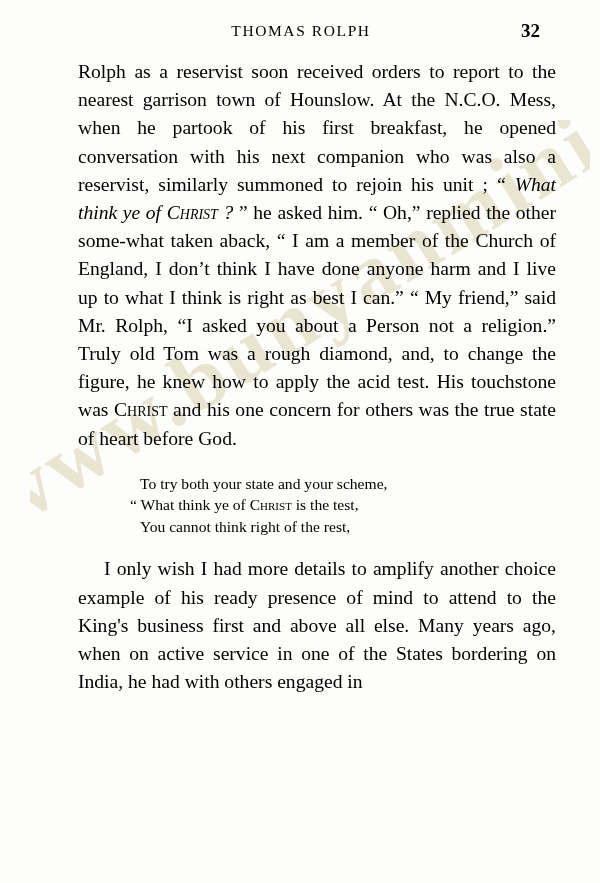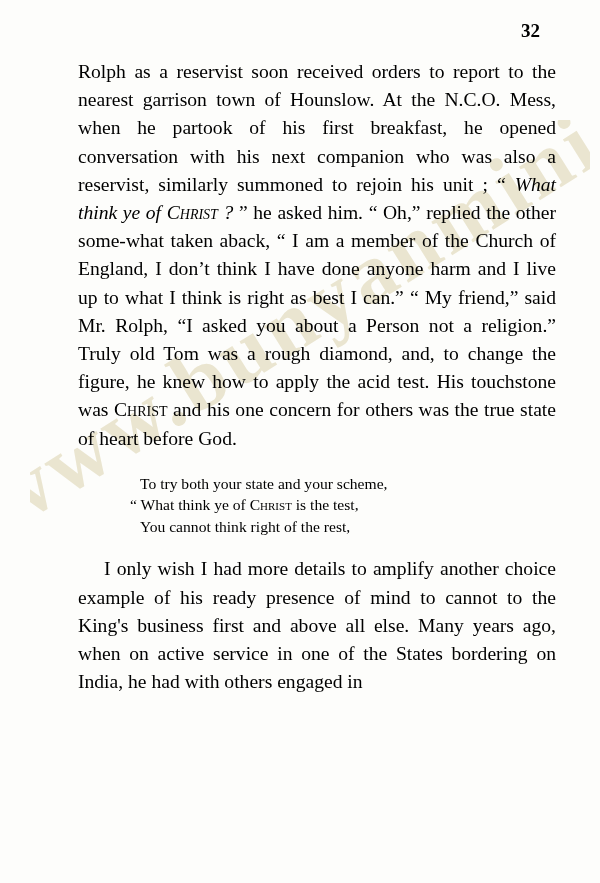--- a/index.html
+++ b/index.html
@@ -125,30 +125,31 @@
 
 <div class="page">
 
   <div class="watermark">
     <span>www.bunyanministries.org</span>
   </div>
 
   <div class="content">
 
     <header class="page-header">
+      <div class="running-title">Thomas Rolph</div>
       <div class="folio">32</div>
     </header>
 
     <div class="body-text">
 
       <p class="para"><span>Rolph as a reservist soon received orders to report to the nearest garrison town of Hounslow.  At the N.C.O. Mess, when he partook of his first breakfast, he opened conversation with his next companion who was also a reservist, similarly summoned to rejoin his unit ;  “ </span><span class="ital">What think ye of </span><span class="sc ital">Christ</span><span class="ital"> ? </span><span>” he asked him. “ Oh,” replied the other some-what taken aback, “ I am a member of the Church of England, I don’t think I have done anyone harm and I live up to what I think is right as best I can.”   “ My friend,” said Mr. Rolph, “I asked you about a Person not a religion.”      Truly old Tom was a rough diamond, and, to change the figure, he knew how to apply the acid test.   His touchstone was </span><span class="sc">Christ</span><span> and his one concern for others was the true state of heart before God.</span></p>
 
       <div class="verse">
         <div class="line">To try both your state and your scheme,</div>
         <div class="line first"><span>“ What think ye of </span><span class="sc">Christ</span><span> is the test,</span></div>
         <div class="line">You cannot think right of the rest,</div>
       </div>
 
-      <p class="para indent">I only wish I had more details to amplify another choice example of his ready presence of mind to cannot to the King's business first and above all else.   Many years ago, when on active service in one of the States bordering on  India,  he  had  with  others  engaged  in</p>
+      <p class="para indent">I only wish I had more details to amplify another choice example of his ready presence of mind to attend to the King's business first and above all else.   Many years ago, when on active service in one of the States bordering on  India,  he  had  with  others  engaged  in</p>
 
     </div>
   </div>
 </div>
 
 </body></html>

